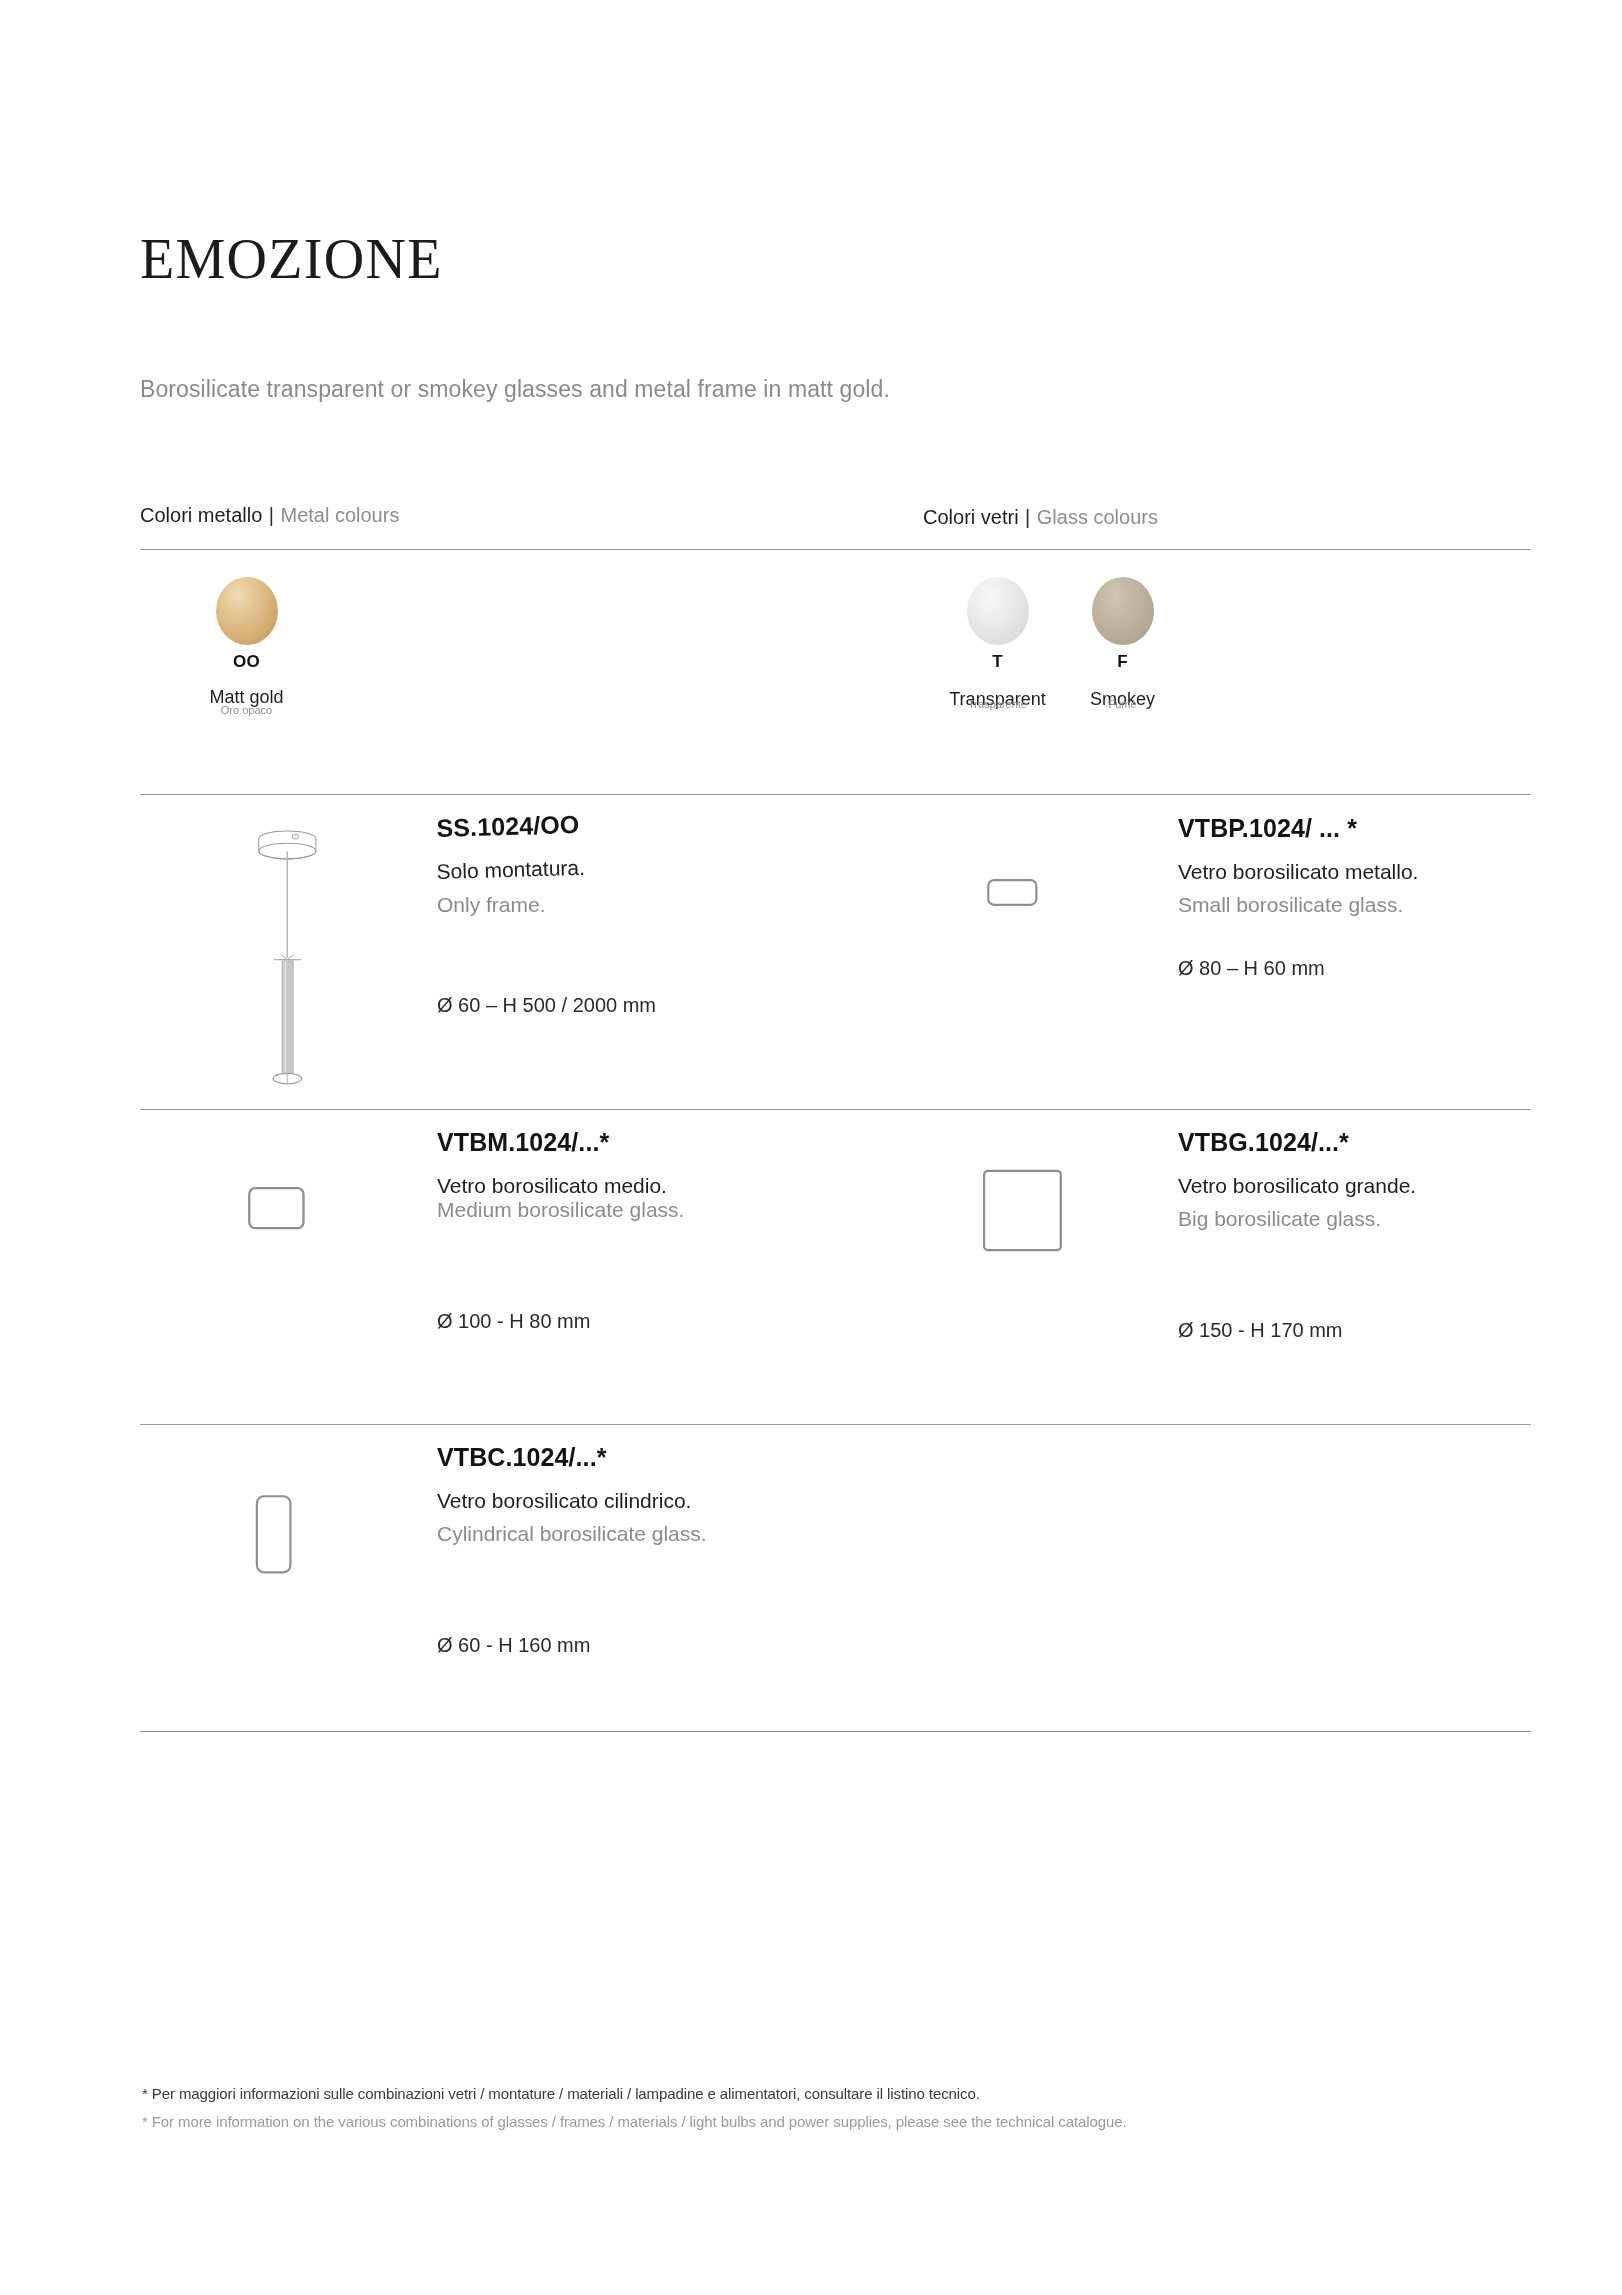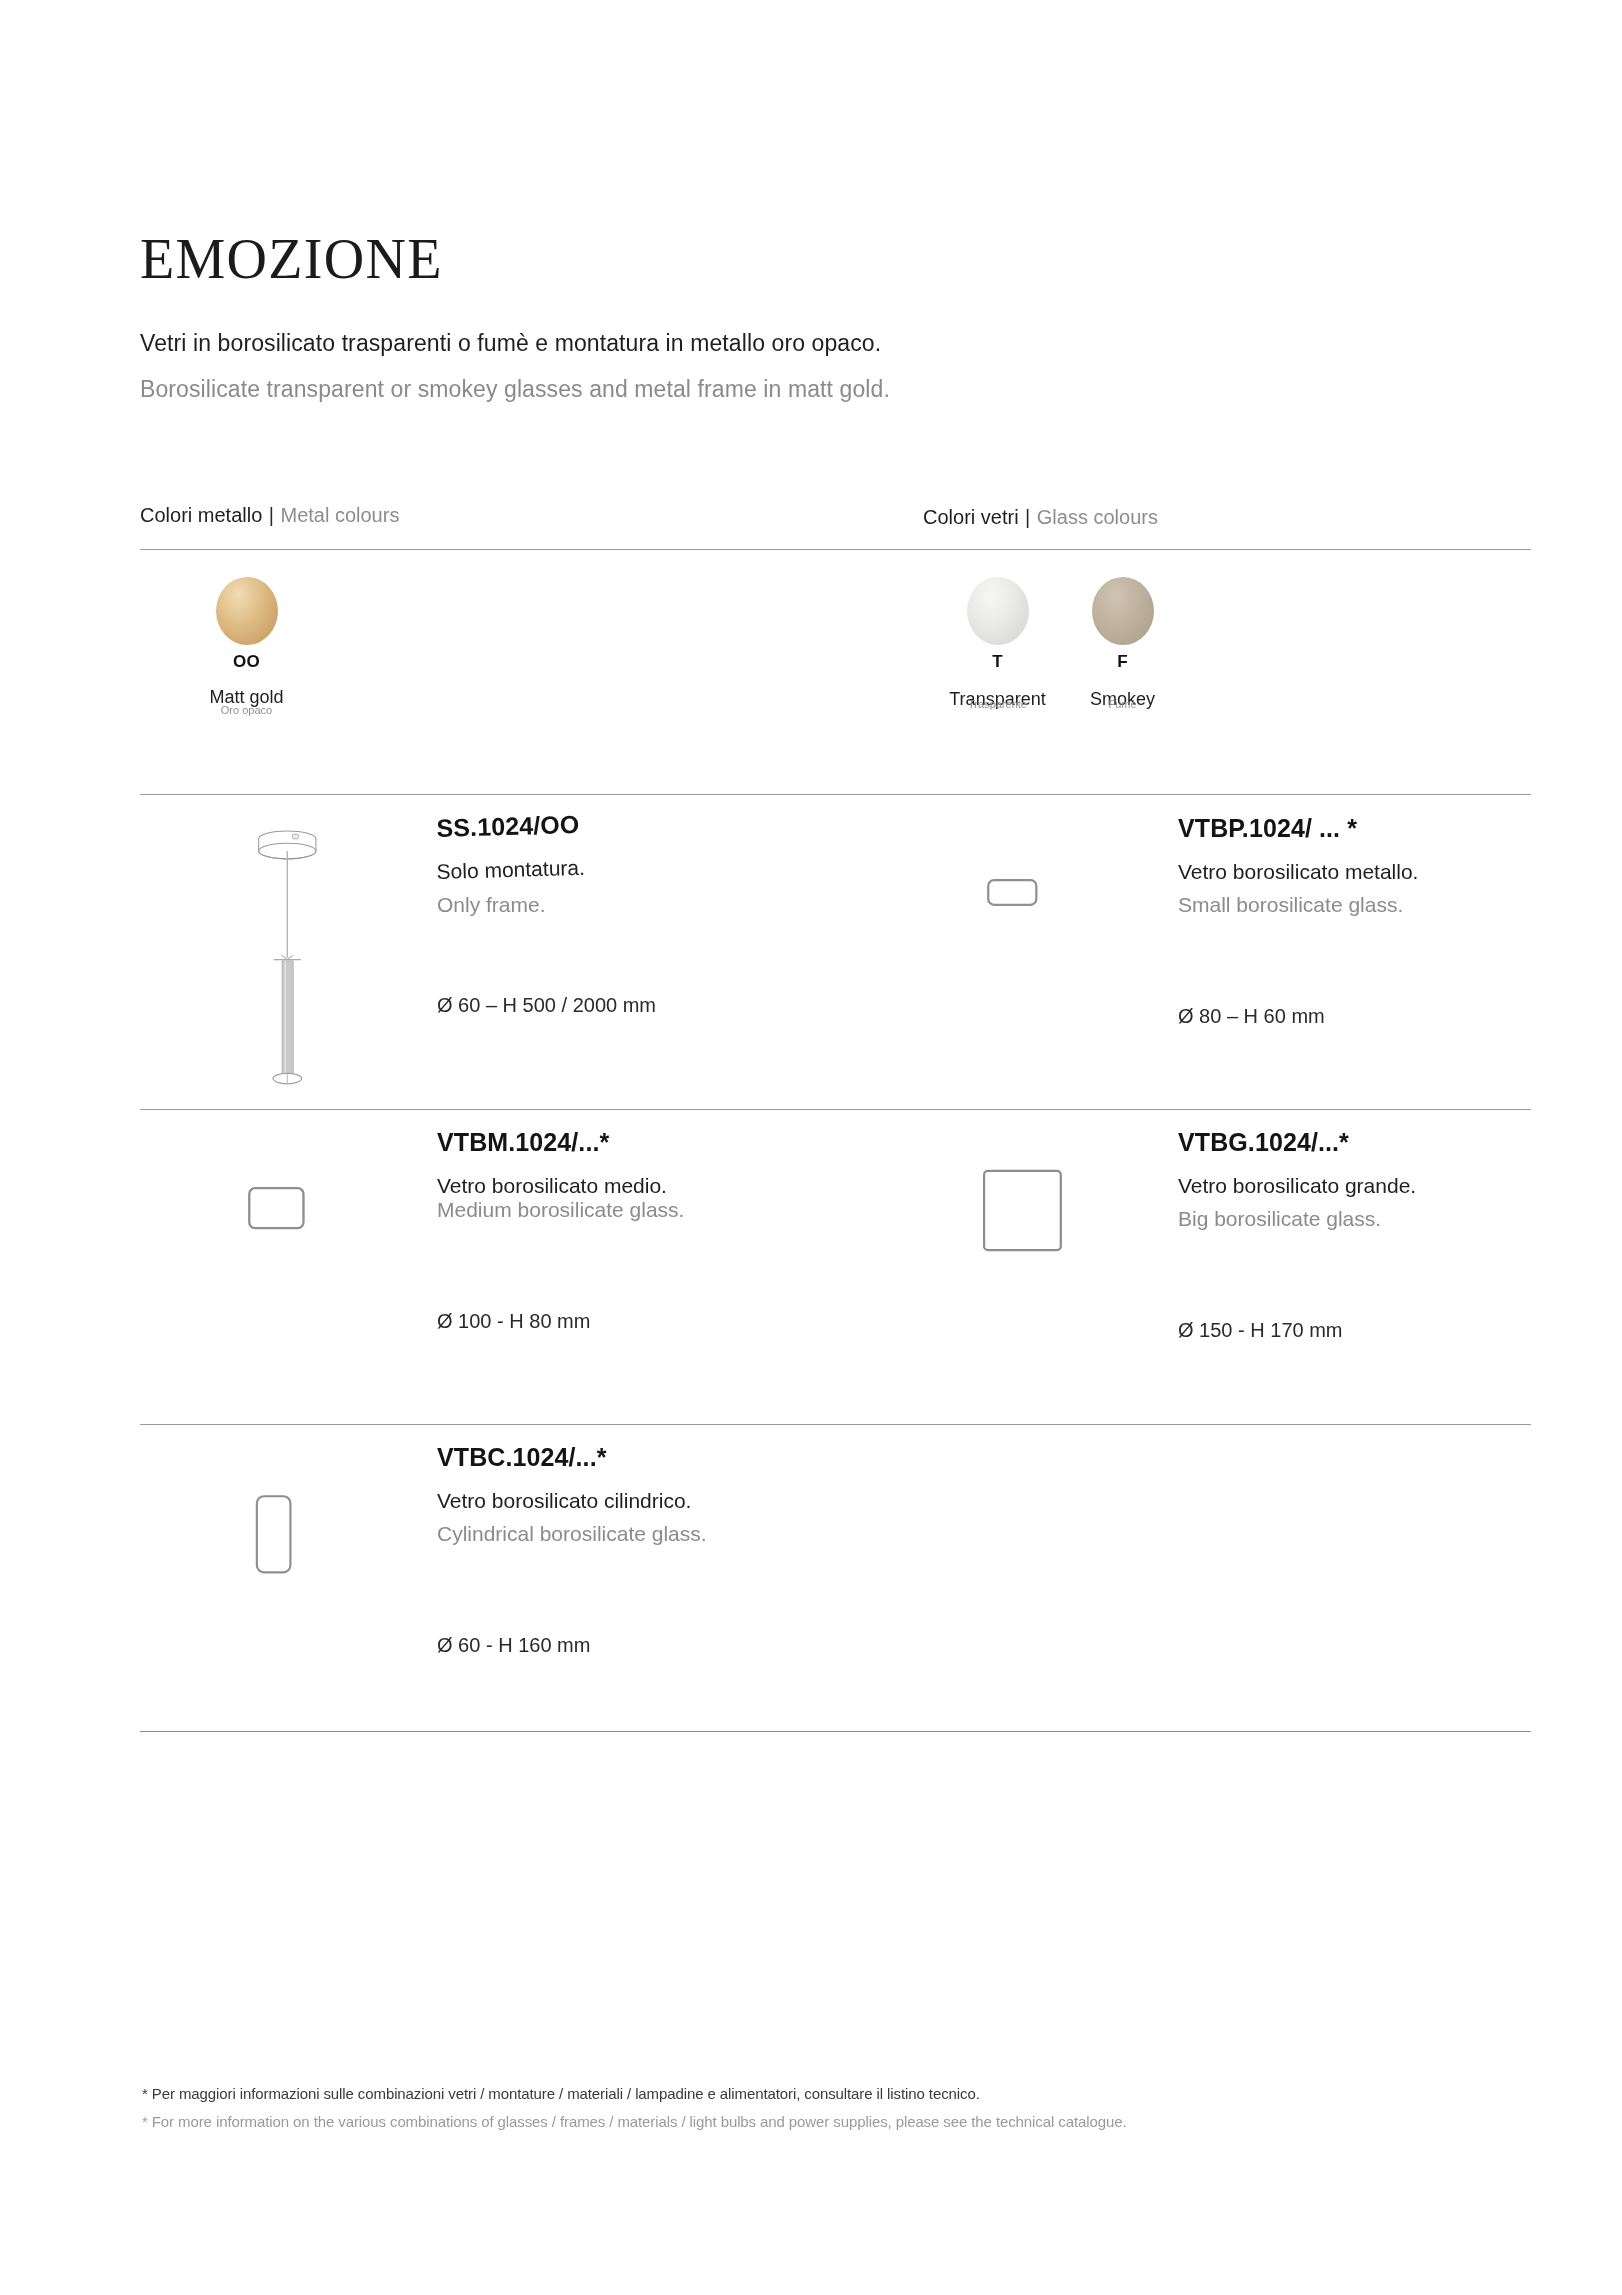--- a/index.html
+++ b/index.html
@@ -169,21 +169,20 @@
   }
   .foot.it { top: 2085px; color: #3a3a3a; }
   .foot.en { top: 2113px; color: #9a9a9a; }
 </style>
 </head>
 <body>
 
 <div class="page">
 
   <div class="title">EMOZIONE</div>
-  <div class="subtitle-it">Vetri in borosilicato trasparenti o fumè e montatura in metallo oro opaco.</div>
   <div class="subtitle-en">Borosilicate transparent or smokey glasses and metal frame in matt gold.</div>
 
   <div class="colhead metal">
     <span class="it">Colori metallo</span><span class="sep">|</span><span class="en">Metal colours</span>
   </div>
 
   <div class="colhead glass">
     <span class="it">Colori vetri</span><span class="sep">|</span><span class="en">Glass colours</span>
   </div>
 
@@ -243,21 +242,21 @@
   <div class="draw" style="left:985px; top:871px; width:78px; height:52px;">
     <svg width="78" height="52" viewBox="0 0 120 80" fill="none">
       <rect x="5" y="14" width="74" height="38" rx="9" ry="9" stroke="#8f8f8f" stroke-width="3.4" fill="#ffffff"></rect>
     </svg>
   </div>
 
   <div class="prod" style="left:1178px; top:814px;">
     <div class="prod-code">VTBP.1024/ ... *</div>
     <div class="prod-desc-it" style="margin-top:17px;">Vetro borosilicato metallo.</div>
     <div class="prod-desc-en" style="margin-top:9px;">Small borosilicate glass.</div>
-    <div class="prod-dims" style="margin-top:88px;">Ø 80 – H 60 mm</div>
+    <div class="prod-dims" style="margin-top:40px;">Ø 80 – H 60 mm</div>
   </div>
 
   <div class="rule row2"></div>
 
   <div class="draw" style="left:246px; top:1183px; width:84px; height:71px;">
     <svg width="84" height="71" viewBox="0 0 130 110" fill="none">
       <rect x="5" y="8" width="84" height="62" rx="9" ry="9" stroke="#8f8f8f" stroke-width="3.6" fill="#ffffff"></rect>
     </svg>
   </div>
 

